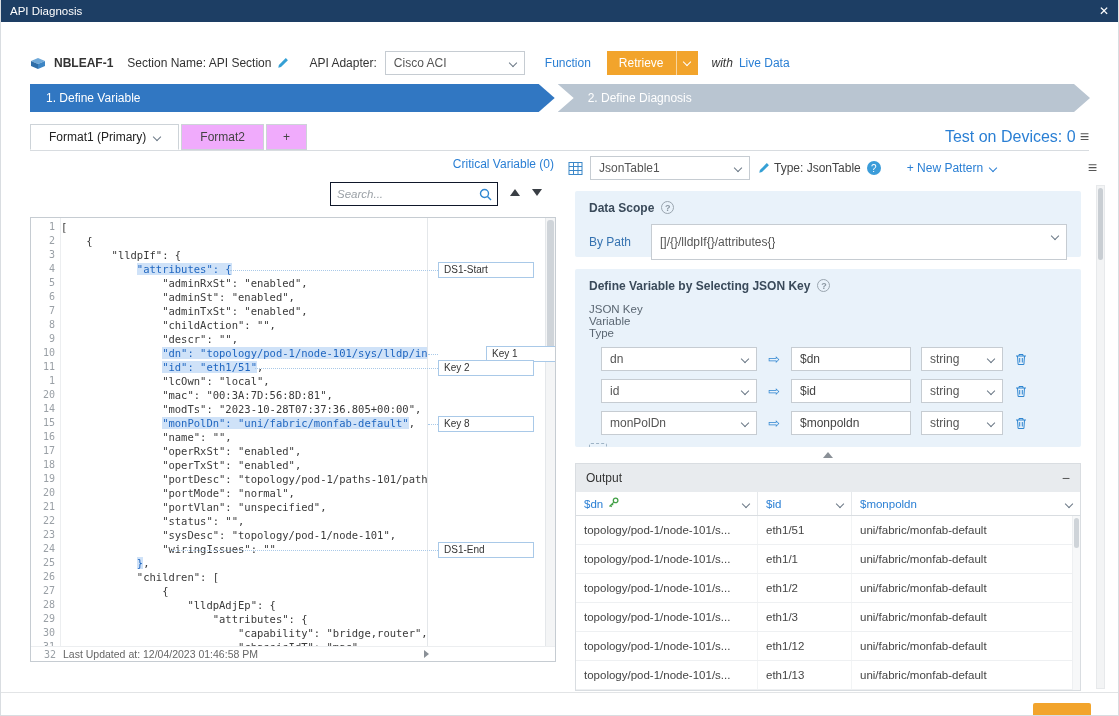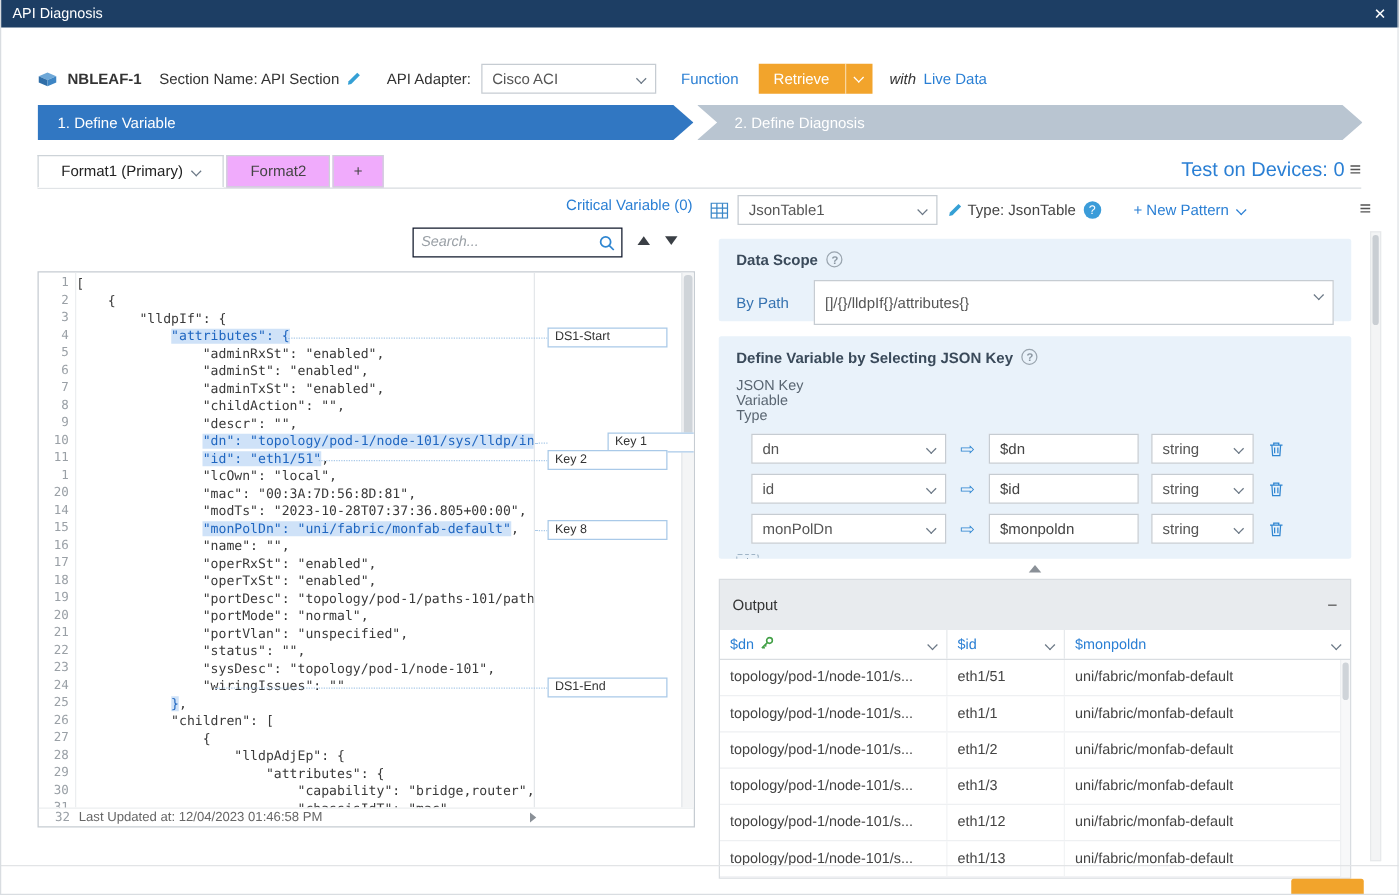--- a/index.html
+++ b/index.html
@@ -102,21 +102,21 @@
   .arrow-icon { width:34px; text-align:center; color:#2f86d1; font-size:14px; line-height:1; }
   .var-input { width:120px; height:24px; border:1px solid #c6ccd2; font-size:12px; padding:0 8px; color:#444; font-family:inherit; background:#fff; }
   .type-sel { width:82px; margin-left:10px; }
   .trash { margin-left:12px; cursor:pointer; display:flex; }
   .add-key-btn { margin-top:8px; width:18px; height:15px; border:1px dashed #9fb4c6; color:#6c87a0; font-size:11px; line-height:1; display:flex; align-items:center; justify-content:center; cursor:pointer; border-radius:2px; }
 
   .collapse-ctrl { height:16px; display:flex; align-items:center; justify-content:center; cursor:pointer; }
   .collapse-ctrl .tri { width:0; height:0; border-left:5px solid transparent; border-right:5px solid transparent; border-bottom:6px solid #8a9097; }
 
   .output { border:1px solid #d9dde1; background:#fff; }
-  .output-header { height:40px; background:#e8ebee; display:flex; align-items:center; padding:0 10px; font-size:12px; color:#333; }
+  .output-header { height:28px; background:#e8ebee; display:flex; align-items:center; padding:0 10px; font-size:12px; color:#333; }
   .minimize { margin-left:auto; cursor:pointer; font-size:14px; color:#555; line-height:1; }
   .out-cols { display:flex; height:24px; border-bottom:1px solid #d9dde1; }
   .out-col { display:flex; align-items:center; font-size:11.5px; color:#2a7fd4; padding:0 8px; border-right:1px solid #e6e9ec; cursor:pointer; }
   .out-col .col-label { margin-right:5px; }
   .out-col .chev { margin-left:auto; flex:0 0 auto; }
   .col0 { width:182px; flex:0 0 182px; } .col1 { width:94px; flex:0 0 94px; } .col2 { flex:1; border-right:none; }
   .out-body { position:relative; height:174px; overflow:hidden; }
   .out-row { display:flex; height:29px; border-bottom:1px solid #eef0f2; cursor:default; }
   .out-cell { font-size:11.5px; color:#444; padding:0 8px; display:flex; align-items:center; border-right:1px solid #f2f4f5; overflow:hidden; white-space:nowrap; }
   .out-scroll { position:absolute; right:0; top:0; bottom:0; width:8px; background:#f7f8f9; border-left:1px solid #eef0f2; cursor:pointer; }

